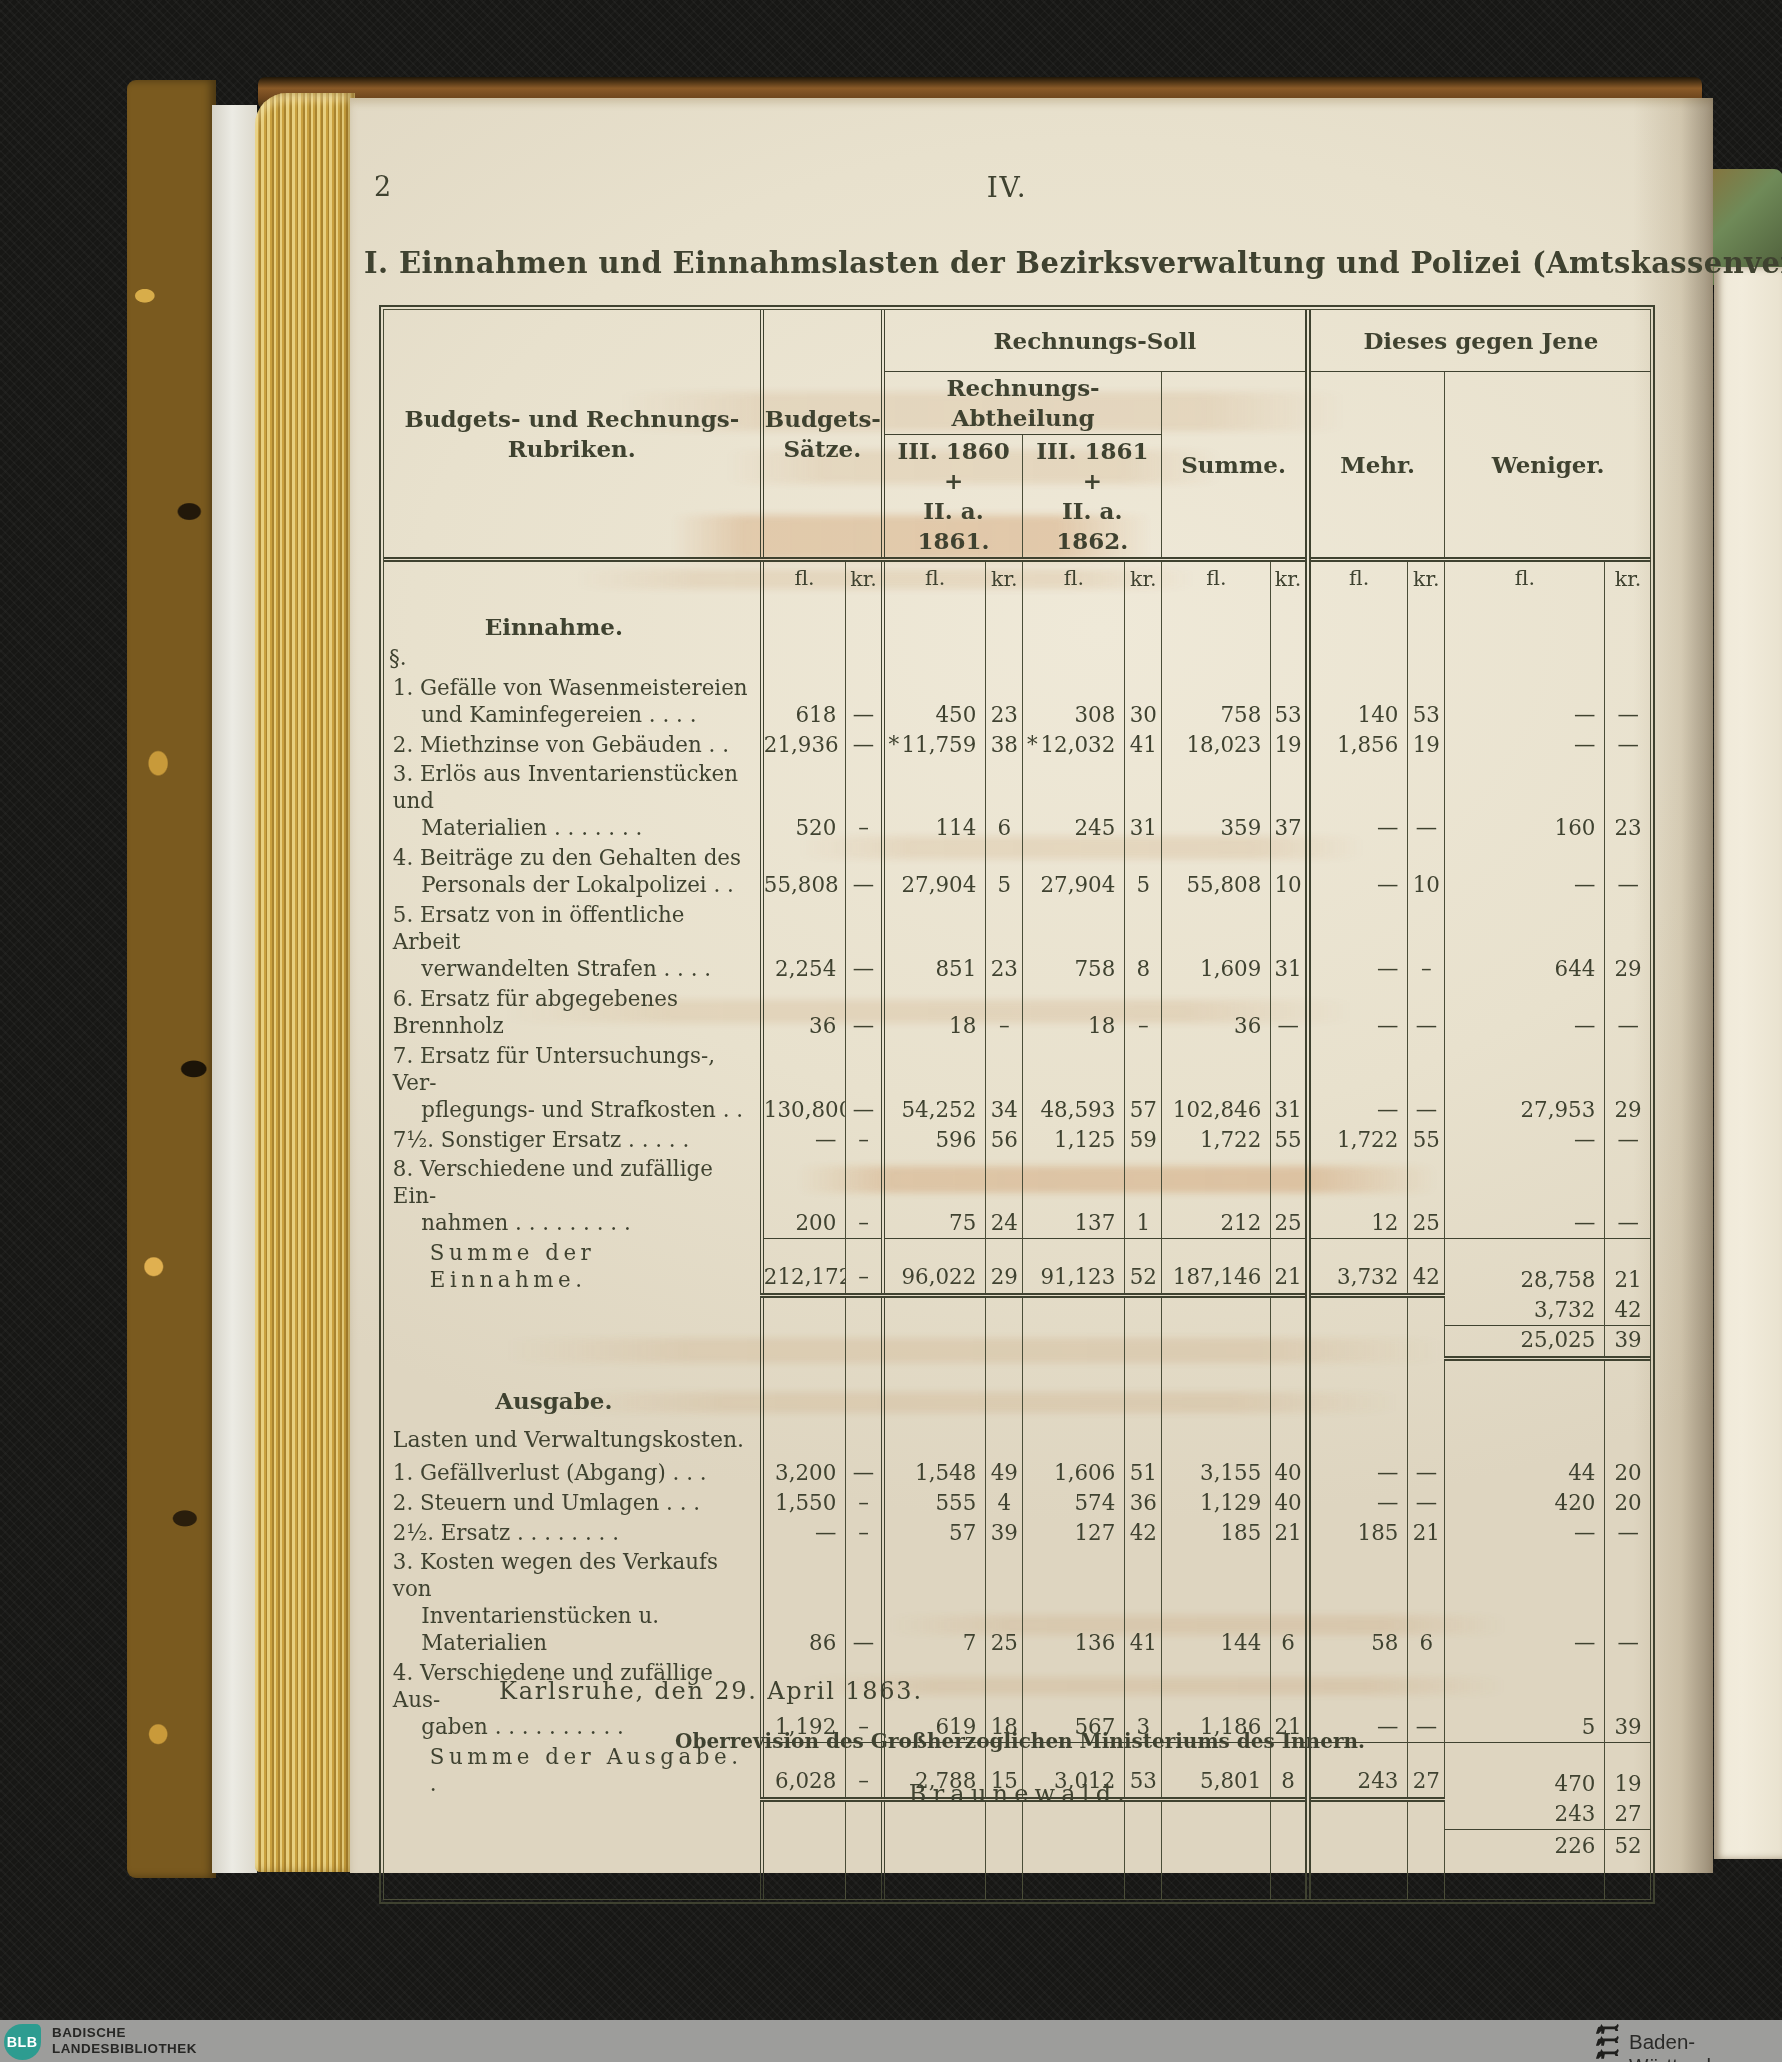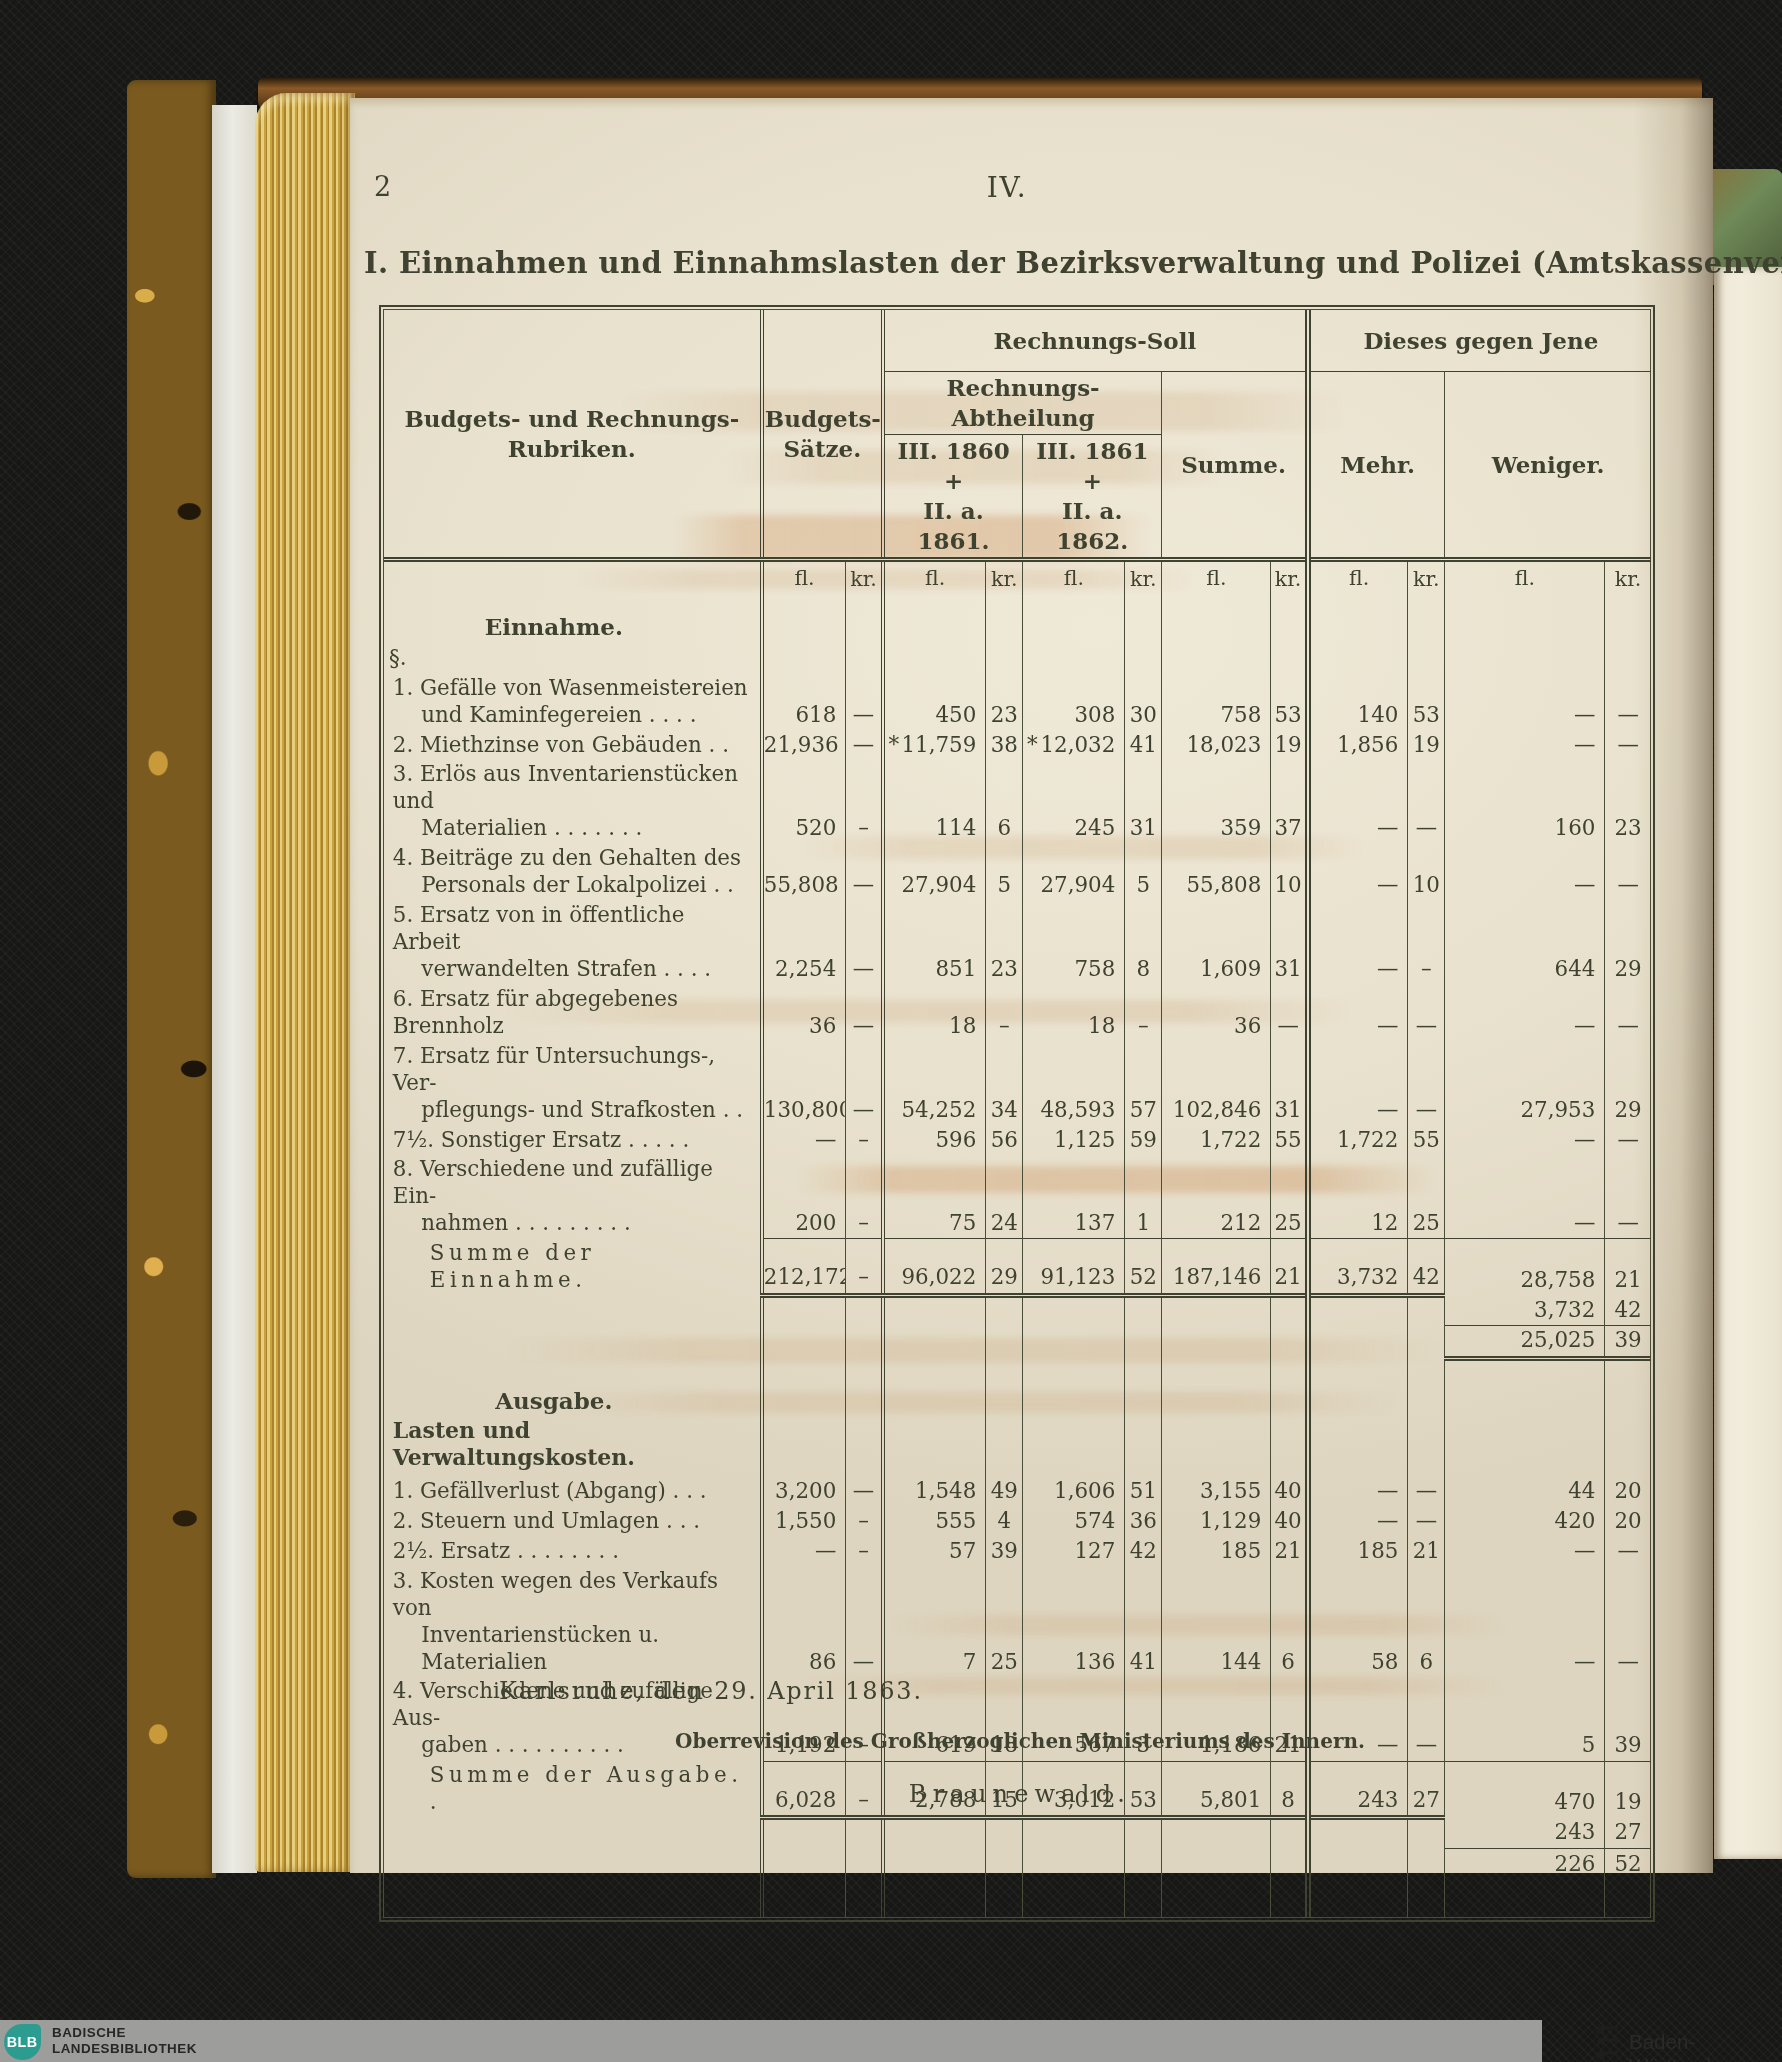--- a/index.html
+++ b/index.html
@@ -105,38 +105,38 @@
              font-size:20.5px;padding:1.8px 0 5.3px 0;}
   .r-flkr{height:39px;}
   .r-section{height:45px;}
   .r-section td.lab{text-align:center;font-weight:bold;font-size:23px;padding:9px 36px 3.6px 0;}
   .r-section.gap{height:59px;}
   .r-plain{height:27px;}
   .r-plain td.lab{padding-left:5.3px;}
   .r-item{height:30px;}
   .r-item.two{height:57px;}
   .r-subhead{height:41px;}
-  .r-subhead td.lab{font-weight:bold;font-size:22px;padding-bottom:5.3px;margin-top:20px;}
+  .r-subhead td.lab{font-weight:normal;font-size:22px;padding-bottom:5.3px;margin-top:20px;}
   .r-sum{height:41px;}
   .r-sum td.lab{letter-spacing:4.5px;padding-left:46px;}
   .r-sum td.v{border-top:1.8px solid var(--ink);}
   .r-sum td.vm{border-bottom:5.3px double var(--ink);}
   .r-carry{height:28.5px;}
   .r-carry.rule{height:32px;margin-top:28px;}
   .r-carry.rule td.w{border-top:1.8px solid var(--ink);}
   .r-carry.dblb td.w{border-bottom:5.3px double var(--ink);}
   .r-tail{height:37px;}
   .ast{float:left;padding-left:3.6px;}
   
   .closing{position:absolute;left:383px;top:1624px;width:1105px;text-align:center;font-size:24px;}
   .place-date{position:absolute;left:499px;top:1677px;font-size:24px;letter-spacing:1.8px;}
   .authority{position:absolute;left:383px;top:1729px;width:1274px;text-align:center;font-size:20px;font-weight:600;}
   .signature{position:absolute;left:383px;top:1780px;width:1274px;text-align:center;font-size:24px;letter-spacing:6.2px;}
   
-  .lib-bar{position:absolute;left:0;top:2020px;width:1542px;height:43px;background:#9d9d9b;z-index:9;
+  .lib-bar{position:absolute;left:0;top:2020px;width:1782px;height:43px;background:#9d9d9b;z-index:9;
            font-family:"Liberation Sans", sans-serif;}
   .blb-logo{position:absolute;left:3.6px;top:3.6px;width:37px;height:36px;background:#2d9c90;
             border-radius:50% 14% 50% 50%;display:flex;align-items:center;justify-content:center;}
   .blb-logo span{color:#fff;font-size:14.3px;font-weight:bold;letter-spacing:0.4px;}
   .lib-name{position:absolute;left:52px;top:5.3px;color:#272725;font-weight:bold;font-size:13.4px;
             line-height:16px;letter-spacing:0.5px;}
   .bw-lions{position:absolute;left:1594px;top:2.7px;width:27px;}
   .bw-lions svg{display:block;margin:0 0 0.9px 0;}
   .bw-text{position:absolute;left:1629px;top:9.8px;font-size:20.5px;color:#2a2a28;}
 </style>

